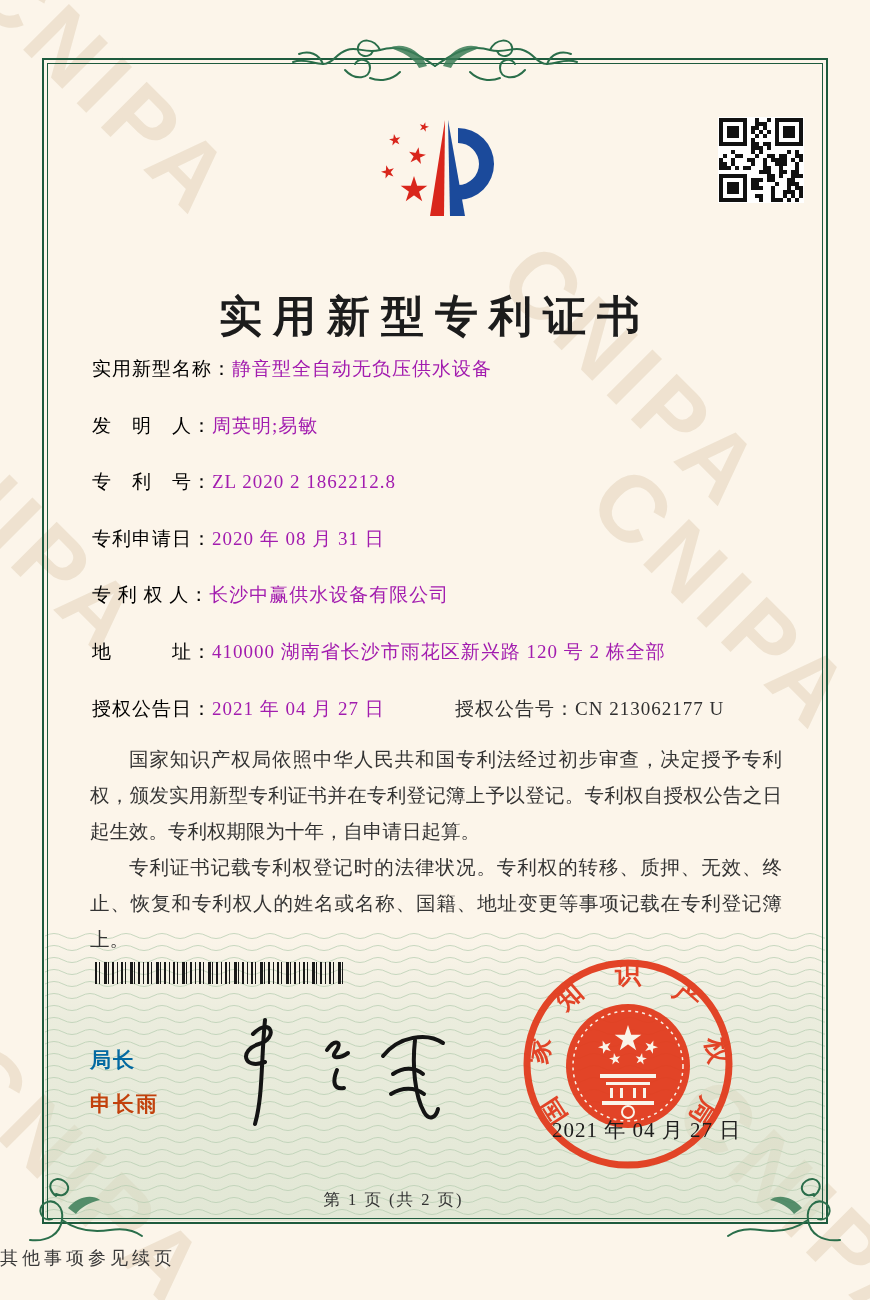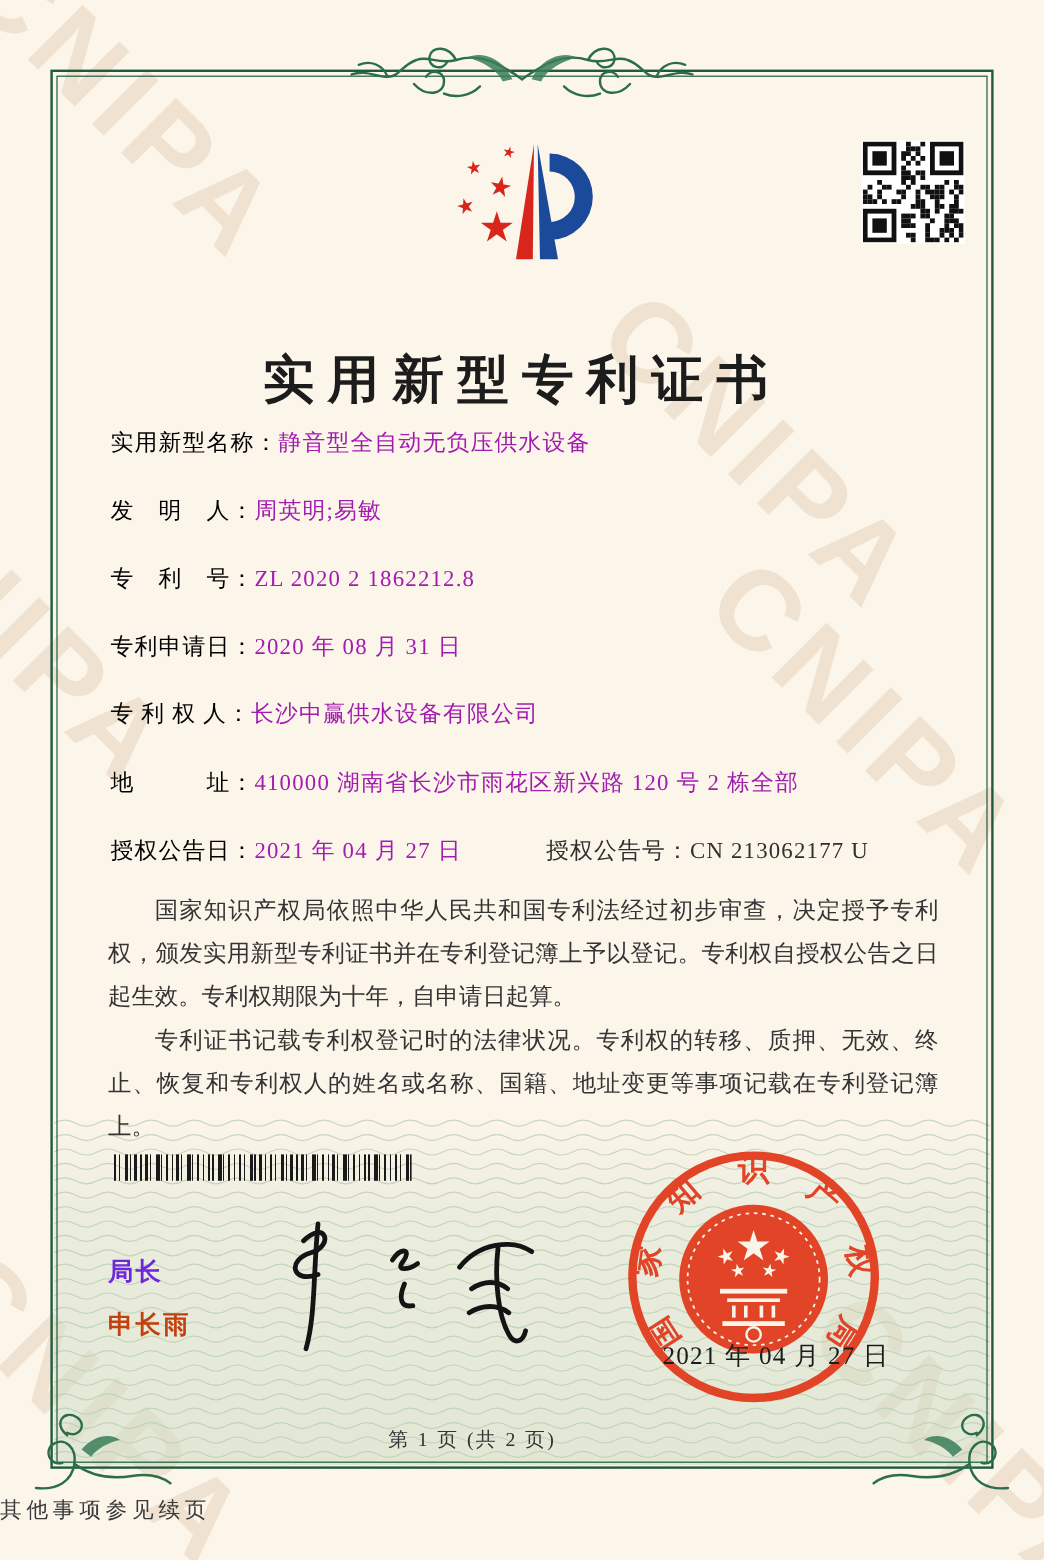--- a/index.html
+++ b/index.html
@@ -49,21 +49,21 @@
   .barcode { position:absolute; left:95px; top:962px; width:248px; height:22px;
     background:repeating-linear-gradient(90deg,
       #191919 0 2px, transparent 2px 4px,
       #191919 4px 5px, transparent 5px 9px,
       #191919 9px 12px, transparent 12px 13px,
       #191919 13px 14px, transparent 14px 17px,
       #191919 17px 19px, transparent 19px 22px,
       #191919 22px 23px, transparent 23px 26px); }
   
   .director-title { position:absolute; left:90px; top:1046px; font-size:21px; font-weight:bold;
-    font-family:"Liberation Sans","DejaVu Sans",sans-serif; color:#6d28d9; letter-spacing:2px; }
+    font-family:"Liberation Sans","DejaVu Sans",sans-serif; color:#0369a1; letter-spacing:2px; }
   .director-name { position:absolute; left:90px; top:1090px; font-size:21px; font-weight:bold;
     font-family:"Liberation Sans","DejaVu Sans",sans-serif; color:#c2410c; letter-spacing:2px; }
   .signature { position:absolute; left:215px; top:1012px; }
   .signature path { fill:none; stroke:#141414; stroke-width:4; stroke-linecap:round; stroke-linejoin:round; }
   
   .seal { position:absolute; left:517px; top:953px; width:222px; height:222px; opacity:.94; }
   .seal-date { position:absolute; left:552px; top:1116px; font-size:21px; letter-spacing:1px;
     color:#1c1c1c; white-space:nowrap; }
   
   .page-info { position:absolute; left:42px; width:703px; top:1189px; text-align:center;

